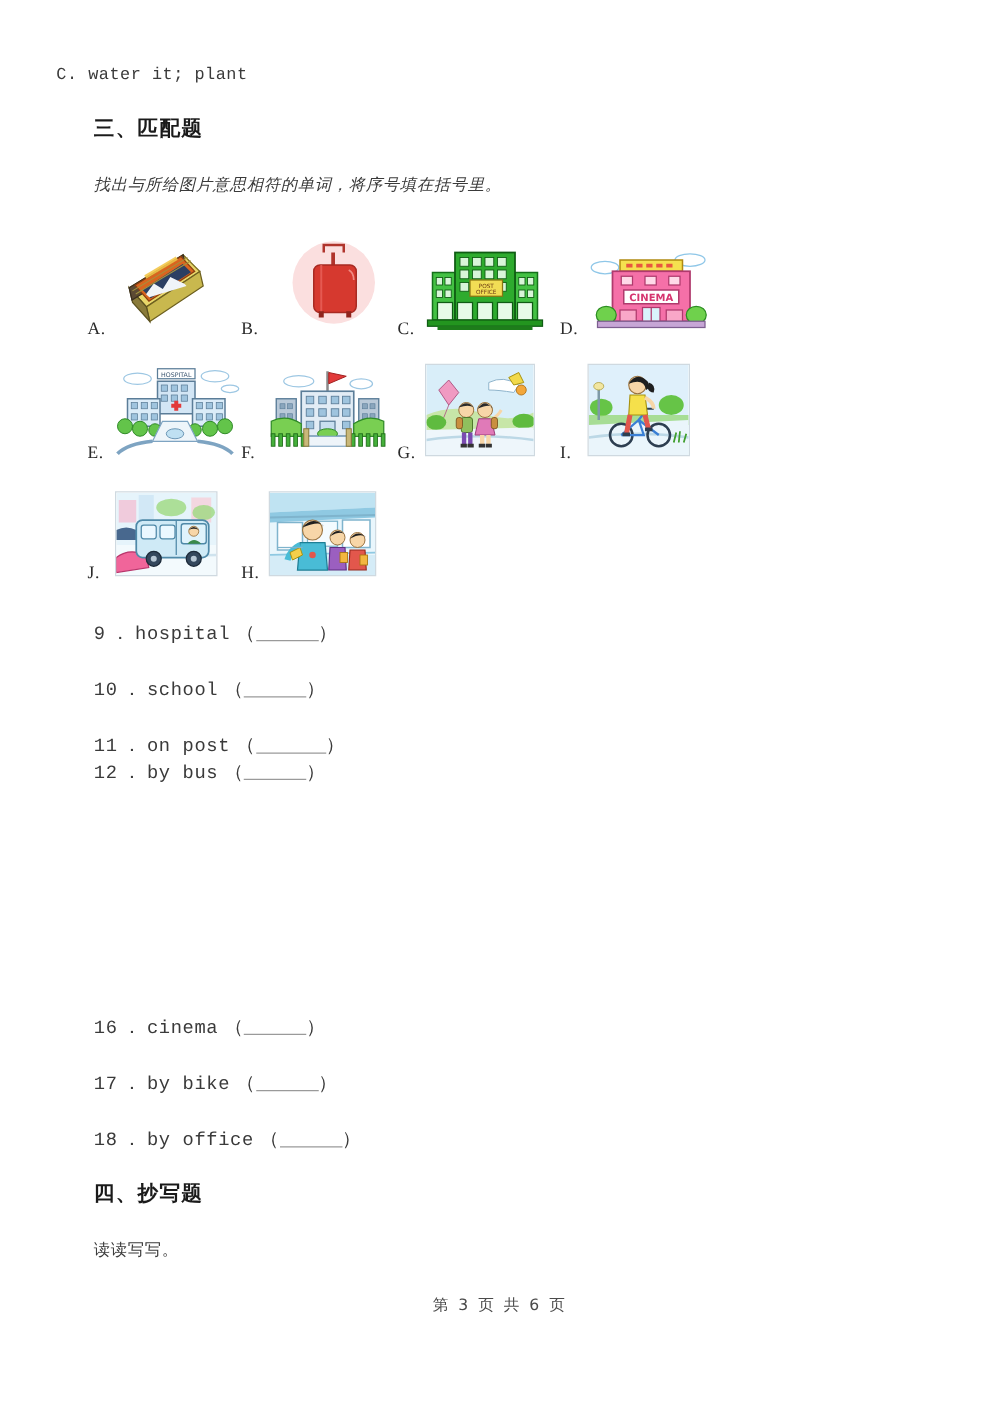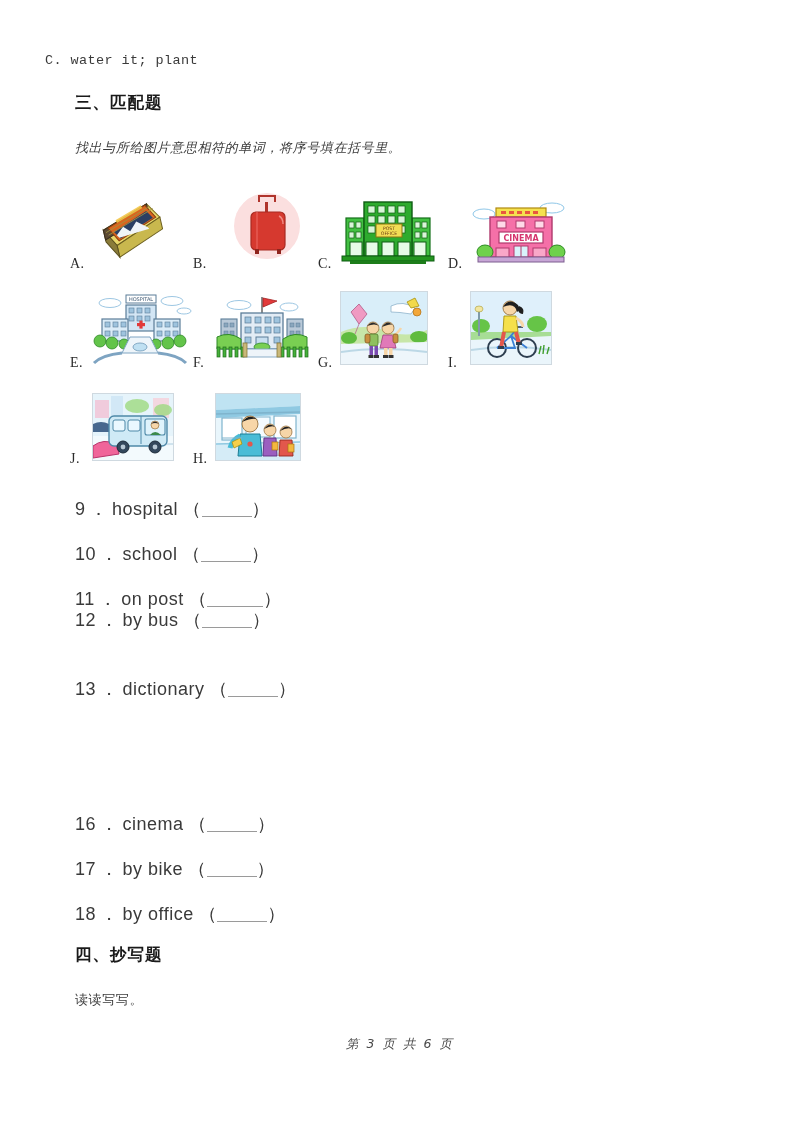--- a/index.html
+++ b/index.html
@@ -55,22 +55,22 @@
     color:#2b2b2b;
     letter-spacing:.5px;
   }
   .pic-art{position:absolute;bottom:8px;overflow:hidden;}
   .pic-art svg{display:block;}
 
   
   .q-item{
     position:absolute;
     left:75px;
-    font-family:Liberation Sans, sans-serif;
-    font-size:18px;
+    font-family:Liberation Mono, monospace;
+    font-size:15px;
     color:#3a3a3a;
     letter-spacing:.5px;
     white-space:nowrap;
     text-align:right;
   }
   .q-num{display:inline-block;}
   .q-dot{display:inline-block;padding:0 4px;}
   .q-word{display:inline-block;}
   .q-paren{display:inline-block;padding-left:5px;}
   .q-blank{
@@ -82,21 +82,20 @@
 
   
   .footer{
     position:absolute;
     left:0;width:800px;
     text-align:center;
     font-family:"DejaVu Sans","Liberation Sans",sans-serif;
     font-size:12.5px;
     color:#4a4a4a;
     letter-spacing:2px;
-    font-style:italic;
   }
 </style>
 </head>
 <body>
 
 <div class="page">
 
   <div class="opt-line" style="left:45px;top:53px;">C. water it; plant</div>
 
   <div class="section-title" style="left:75px;top:92px;">三、匹配题</div>
@@ -553,23 +552,20 @@
   </div>
 
   <div class="q-item" style="top:587px;">
     <span class="q-num">11</span><span class="q-dot">．</span><span class="q-word">on post</span><span class="q-paren">（</span><span class="q-blank" style="width:56px;"></span><span>）</span>
   </div>
 
   <div class="q-item" style="top:608px;">
     <span class="q-num">12</span><span class="q-dot">．</span><span class="q-word">by bus</span><span class="q-paren">（</span><span class="q-blank" style="width:50px;"></span><span>）</span>
   </div>
 
-  <div class="q-item" style="top:677px;">
-    <span class="q-num">13</span><span class="q-dot">．</span><span class="q-word">dictionary</span><span class="q-paren">（</span><span class="q-blank" style="width:50px;"></span><span>）</span>
-  </div>
 
 
 
   <div class="q-item" style="top:812px;">
     <span class="q-num">16</span><span class="q-dot">．</span><span class="q-word">cinema</span><span class="q-paren">（</span><span class="q-blank" style="width:50px;"></span><span>）</span>
   </div>
 
   <div class="q-item" style="top:857px;">
     <span class="q-num">17</span><span class="q-dot">．</span><span class="q-word">by bike</span><span class="q-paren">（</span><span class="q-blank" style="width:50px;"></span><span>）</span>
   </div>

